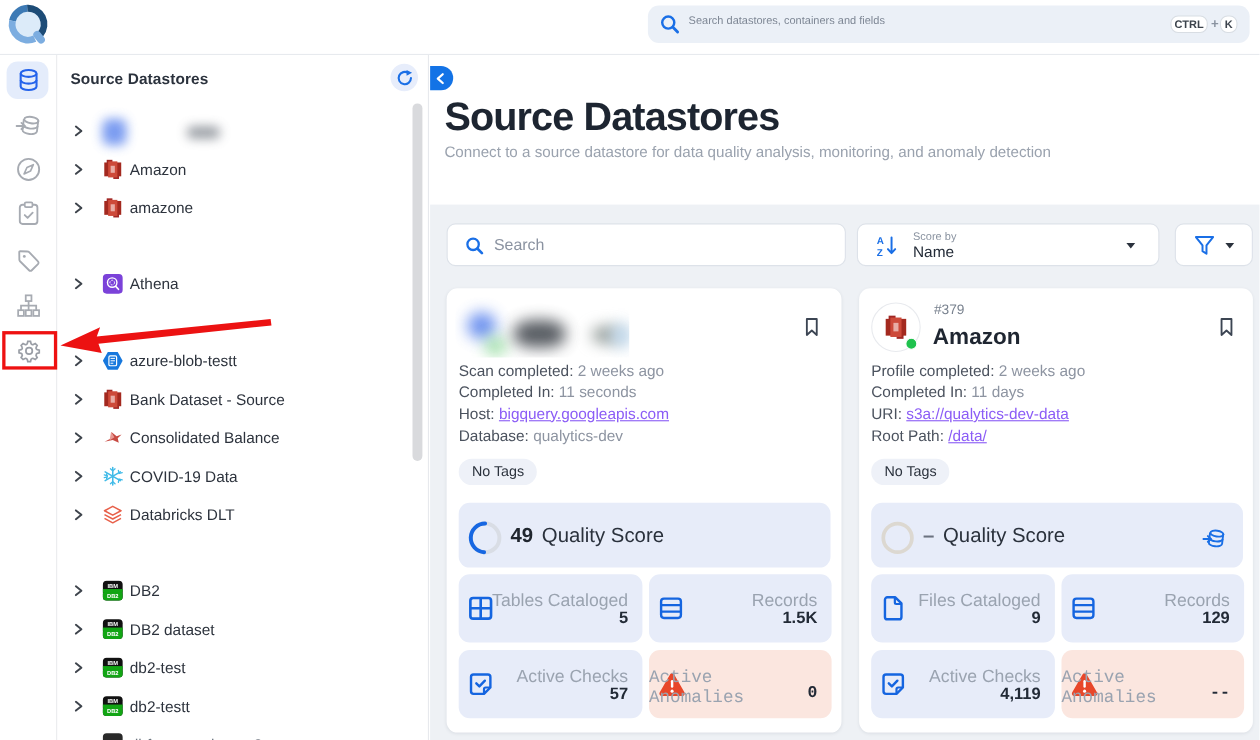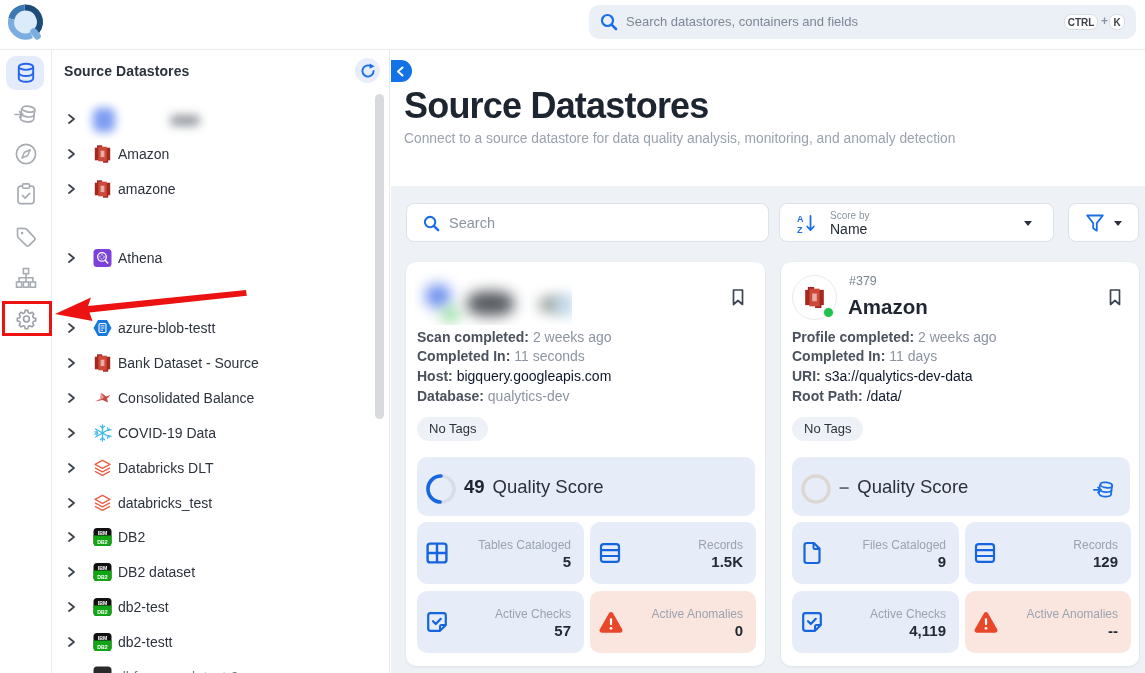--- a/index.html
+++ b/index.html
@@ -1,20 +1,20 @@
 <!DOCTYPE html>
 <html><head>
 <meta charset="utf-8">
 <style>
 * { margin:0; padding:0; box-sizing:border-box; }
 html,body { width:1145px; height:673px; overflow:hidden; font-family:"Liberation Sans", sans-serif; background:#fff; }
 .abs { position:absolute; }
 #topbar { position:absolute; left:0; top:0; width:1145px; height:50px; background:#fff; border-bottom:1px solid #e7eaee; z-index:5; }
 #topsearch { position:absolute; left:589px; top:5px; width:547px; height:34px; background:#ebf0f7; border-radius:10px; }
-#topsearch .ph { position:absolute; left:37px; top:9px; font-size:13px; color:#7e8795; }
+#topsearch .ph { position:absolute; left:37px; top:9px; font-size:10px; color:#7e8795; }
 .key { display:inline-block; background:#fff; border:1px solid #d8dde3; border-radius:7px; font-size:10px; font-weight:bold; color:#3c434c; height:16px; line-height:15px; text-align:center; box-sizing:border-box; }
 #rail { position:absolute; left:0; top:50px; width:52px; height:623px; background:#fff; border-right:1px solid #eaebee; z-index:4; }
 .railic { position:absolute; left:26px; transform:translate(-50%,-50%); }
 #railbg { position:absolute; left:6px; top:6px; width:38px; height:34px; background:#e4ecfb; border-radius:10px; }
 #sidebar { position:absolute; left:52px; top:50px; width:338px; height:623px; background:#fff; border-right:1px solid #e7e9ed; z-index:3; overflow:hidden; }
 #sbtitle { position:absolute; left:12px; top:13px; font-size:14px; font-weight:bold; color:#2b323d; letter-spacing:0.1px; }
 #refresh { position:absolute; left:303px; top:8px; width:25px; height:25px; border-radius:50%; background:#e7edfb; }
 .row { position:absolute; left:0; width:338px; height:24px; }
 .row .chev { position:absolute; left:15px; top:50%; transform:translateY(-50%); }
 .row .ic { position:absolute; left:41px; top:50%; transform:translateY(-50%); width:19px; height:19px; }
@@ -30,27 +30,27 @@
 #sortbtn { position:absolute; left:388px; top:153px; width:275px; height:39px; background:#fff; border:1px solid #dde2e9; border-radius:8px; }
 #sortbtn .l1 { position:absolute; left:50px; top:6px; font-size:10px; color:#8a93a0; }
 #sortbtn .l2 { position:absolute; left:50px; top:17px; font-size:14px; color:#232b37; }
 #filterbtn { position:absolute; left:677px; top:153px; width:71px; height:39px; background:#fff; border:1px solid #dde2e9; border-radius:8px; }
 .caret { position:absolute; width:0; height:0; border-left:4.5px solid transparent; border-right:4.5px solid transparent; border-top:5.5px solid #2b323d; }
 .card { position:absolute; top:212px; width:359px; height:404px; background:#fff; border-radius:10px; box-shadow:0 1px 3px rgba(25,35,60,0.08); }
 #card1 { left:15px; }
 #card2 { left:390px; width:358px; }
 .bookmark { position:absolute; top:27px; }
 .lines { position:absolute; left:11px; font-size:14px; line-height:19.7px; color:#8d94a1; white-space:nowrap; }
-.lines b { color:#4b525e; font-weight:bold; }
-.lines a { color:#0f172a; }
+.lines b { color:#4b525e; font-weight:normal; }
+.lines a { color:#8b5cf6; text-decoration:underline; }
 .notags { position:absolute; left:11px; top:155px; height:24px; background:#eef1f8; border-radius:12px; font-size:13px; color:#2b323d; line-height:24px; padding:0 12px; }
 .qbar { position:absolute; left:11px; top:195px; width:338px; height:59px; background:#e7ecf9; border-radius:10px; }
 .tile { position:absolute; width:167px; height:62px; background:#e7ecf9; border-radius:10px; }
-.tile.red { background:#fbe6df; }
-.tile .tlbl { position:absolute; right:13px; top:16px; font-size:12px; color:#9aa3b0; }
+.tile.red { background:#fbe6df;font-family:Liberation Mono, monospace; }
+.tile .tlbl { position:absolute; right:13px; top:16px; font-size:16px; color:#9aa3b0; }
 .tile .tval { position:absolute; right:13px; top:31px; font-size:15px; font-weight:bold; color:#222a36; }
 .tile .tic { position:absolute; left:8px; top:50%; transform:translateY(-50%); }
 .qtext { position:absolute; left:47px; top:50%; transform:translateY(-50%); font-size:18.5px; color:#2a313c; }
 .qnum { font-weight:bold; color:#20262f; margin-right:8px; }
 #redbox { position:absolute; left:2px; top:301px; width:50px; height:35px; border:3px solid #ee1111; z-index:10; }
 #arrowsvg { position:absolute; left:0; top:0; z-index:10; pointer-events:none; }
 .blurwrap { position:absolute; overflow:hidden; }
 .blob { position:absolute; border-radius:50%; filter:blur(7px); }
 </style>
 </head>
@@ -228,33 +228,20 @@
       </svg>
       <svg class="ic" viewBox="0 0 19 19">
         <g fill="none" stroke="#e8604a" stroke-width="1.4" stroke-linejoin="round">
           <path d="M2 5.8 L9.5 1.8 L17 5.8 L9.5 9.8 Z"></path>
           <path d="M2 9.3 L9.5 13.3 L17 9.3"></path>
           <path d="M2 12.8 L9.5 16.8 L17 12.8"></path>
         </g>
       </svg>
       <span class="lbl">Databricks DLT</span>
     </div>
-  <div class="row" style="top:441px">
-      <svg class="chev" width="9" height="11" viewBox="0 0 9 11">
-        <path d="M2 1.5 L7 5.5 L2 9.5" fill="none" stroke="#3f454d" stroke-width="1.8" stroke-linecap="round" stroke-linejoin="round"></path>
-      </svg>
-      <svg class="ic" viewBox="0 0 19 19">
-        <g fill="none" stroke="#e8604a" stroke-width="1.4" stroke-linejoin="round">
-          <path d="M2 5.8 L9.5 1.8 L17 5.8 L9.5 9.8 Z"></path>
-          <path d="M2 9.3 L9.5 13.3 L17 9.3"></path>
-          <path d="M2 12.8 L9.5 16.8 L17 12.8"></path>
-        </g>
-      </svg>
-      <span class="lbl">databricks_test</span>
-    </div>
   <div class="row" style="top:475px">
       <svg class="chev" width="9" height="11" viewBox="0 0 9 11">
         <path d="M2 1.5 L7 5.5 L2 9.5" fill="none" stroke="#3f454d" stroke-width="1.8" stroke-linecap="round" stroke-linejoin="round"></path>
       </svg>
       <svg class="ic" viewBox="0 0 19 19">
         <rect x="0.5" y="0.5" width="18" height="18" rx="3.5" fill="#111"></rect>
         <rect x="0.5" y="9.5" width="18" height="9" rx="3.5" fill="#12a514"></rect>
         <rect x="0.5" y="8" width="18" height="3" fill="#12a514"></rect>
         <text x="9.5" y="7" font-size="5.2" font-weight="bold" fill="#fff" text-anchor="middle" font-family="Liberation Sans">IBM</text>
         <text x="9.5" y="16" font-size="5.2" font-weight="bold" fill="#fff" text-anchor="middle" font-family="Liberation Sans">DB2</text>

